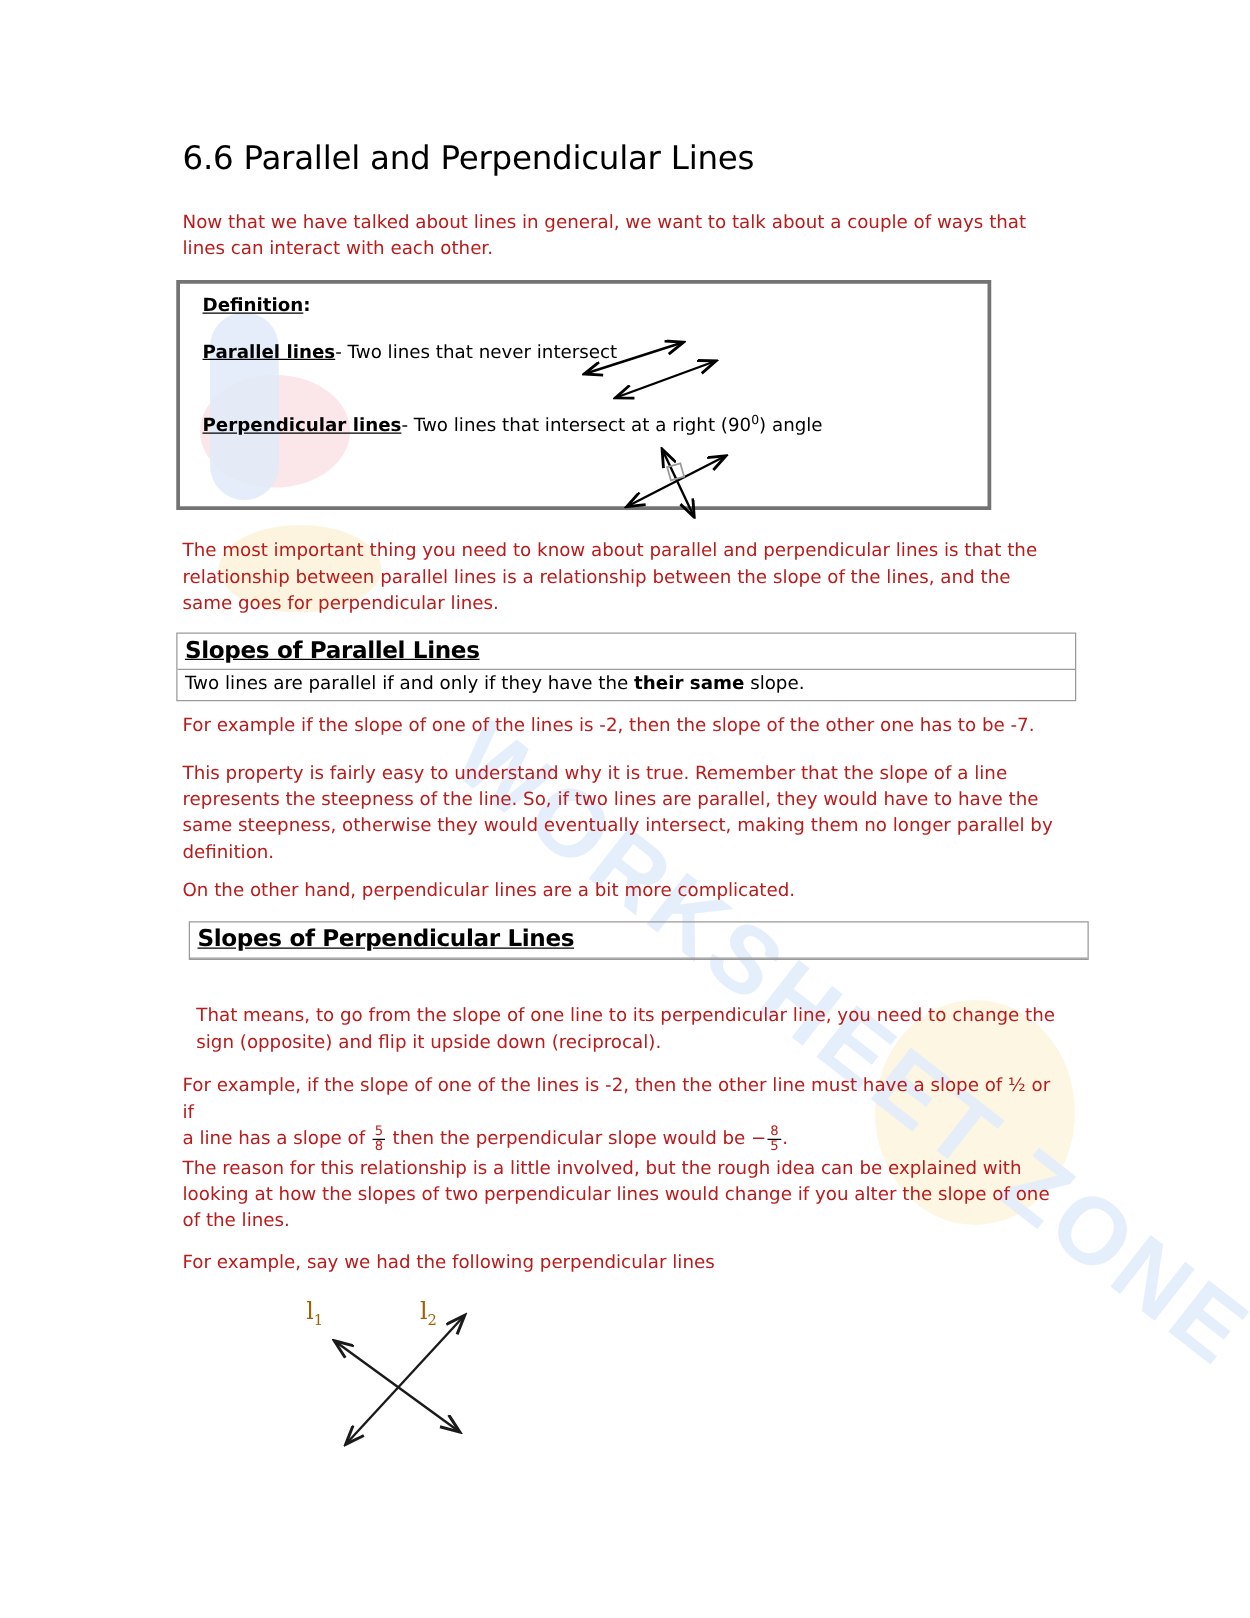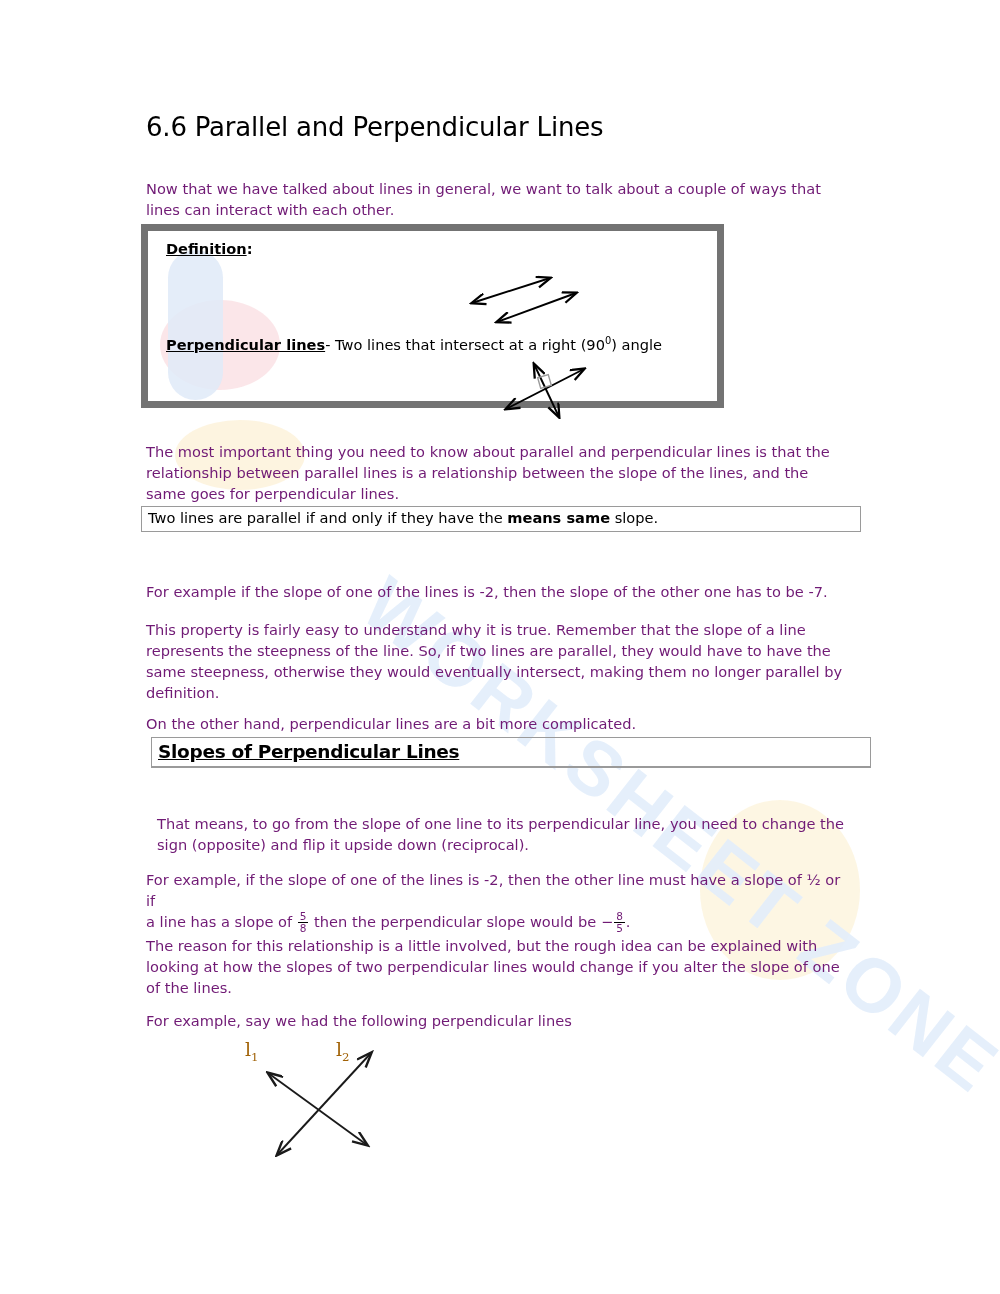--- a/index.html
+++ b/index.html
@@ -53,32 +53,31 @@
     font-weight: normal;
     font-family: "DejaVu Sans", sans-serif;
     letter-spacing: -0.2px;
     color: #000;
   }
 
   .para {
     position: absolute;
     font-size: 14.6px;
     line-height: 21px;
-    color: #701a75;
-    margin-top: 11px;
+    color: #b91c1c;
   }
 
   
   #definition-box {
     position: absolute;
     left: 141px;
     top: 224px;
-    width: 583px;
+    width: 652px;
     height: 184px;
-    border: 7px solid #737373;
+    border: 3px solid #737373;
     background: transparent;
     box-sizing: border-box;
   }
   .def-label {
     position: absolute;
     font-size: 14.6px;
     font-weight: bold;
     color: #000;
   }
   .u { text-decoration: underline; }
@@ -172,20 +171,21 @@
   <div id="content">
 
     <div class="page-title">6.6 Parallel and Perpendicular Lines</div>
 
     <div class="para" style="left:146px; top:167px; width:706px;">Now that we have talked about lines in general, we want to talk about a couple of ways that lines can interact with each other.</div>
 
     <div id="definition-box">
 
       <div class="def-label" style="left:18px; top:9px;"><span class="u">Definition</span><span>:</span></div>
 
+      <div class="def-line" style="left:18px; top:46px;"><span class="def-term">Parallel lines</span><span>- Two lines that never intersect</span></div>
 
       <svg class="diagram" style="left:312px; top:38px;" width="130" height="58" viewBox="0 0 130 58">
         <defs>
           <marker id="ah" markerWidth="9" markerHeight="9" refX="7.5" refY="3.2" orient="auto" markerUnits="strokeWidth">
             <path d="M0.5,0.3 L8,3.2 L0.5,6.1" fill="none" stroke="#000" stroke-width="1.2"></path>
           </marker>
           <marker id="ah2" markerWidth="9" markerHeight="9" refX="1.4" refY="3.2" orient="auto" markerUnits="strokeWidth">
             <path d="M8.5,0.3 L1,3.2 L8.5,6.1" fill="none" stroke="#000" stroke-width="1.2"></path>
           </marker>
         </defs>
@@ -199,21 +199,24 @@
         <line x1="10" y1="50" x2="88" y2="10" stroke="#000" stroke-width="1.9" marker-end="url(#ah)" marker-start="url(#ah2)"></line>
         <line x1="38" y1="5" x2="63" y2="58" stroke="#000" stroke-width="1.9" marker-end="url(#ah)" marker-start="url(#ah2)"></line>
         <rect x="43" y="17" width="11" height="11" transform="rotate(-16 48.5 22.5)" fill="none" stroke="#9a9a9a" stroke-width="1.4"></rect>
       </svg>
 
     </div>
 
     <div class="para" style="left:146px; top:430px; width:700px;">The most important thing you need to know about parallel and perpendicular lines is that the relationship between parallel lines is a relationship between the slope of the lines, and the same goes for perpendicular lines.</div>
 
     <div class="section-table" style="top:506px;">
-      <div class="section-body"><span>Two lines are parallel if and only if they have the </span><b>means same</b><span> slope.</span></div>
+      <div class="section-head">
+        <span>Slopes of Parallel Lines</span>
+      </div>
+      <div class="section-body"><span>Two lines are parallel if and only if they have the </span><b>their same</b><span> slope.</span></div>
     </div>
 
     <div class="para" style="left:146px; top:570px; width:706px;">For example if the slope of one of the lines is -2, then the slope of the other one has to be -7.</div>
 
     <div class="para" style="left:146px; top:608px; width:700px;">This property is fairly easy to understand why it is true.  Remember that the slope of a line represents the steepness of the line.  So, if two lines are parallel, they would have to have the same steepness, otherwise they would eventually intersect, making them no longer parallel by definition.</div>
 
     <div class="para" style="left:146px; top:702px; width:706px;">On the other hand, perpendicular lines are a bit more complicated.</div>
 
     <div class="section-table" style="top:737px;margin-left:10px;">
       <div class="section-head">

